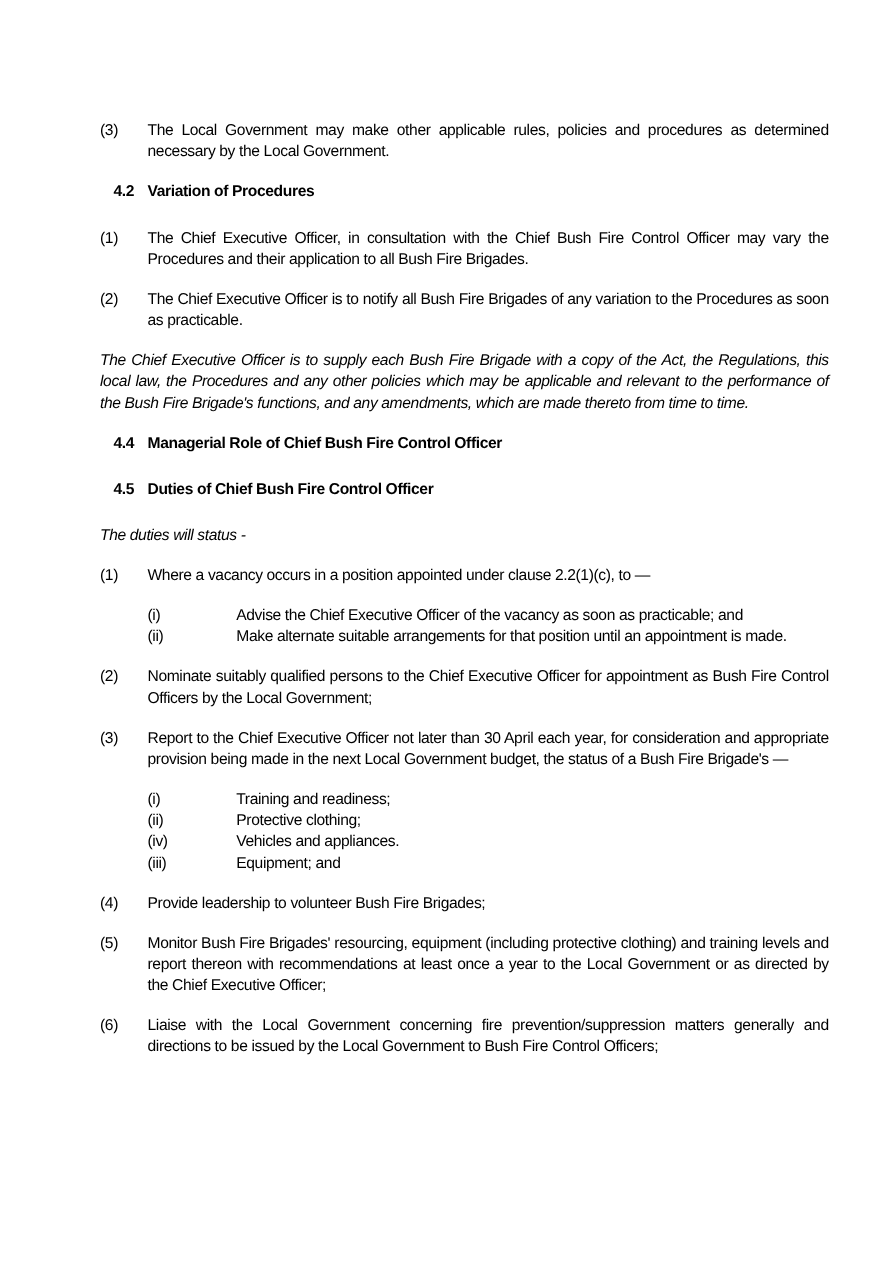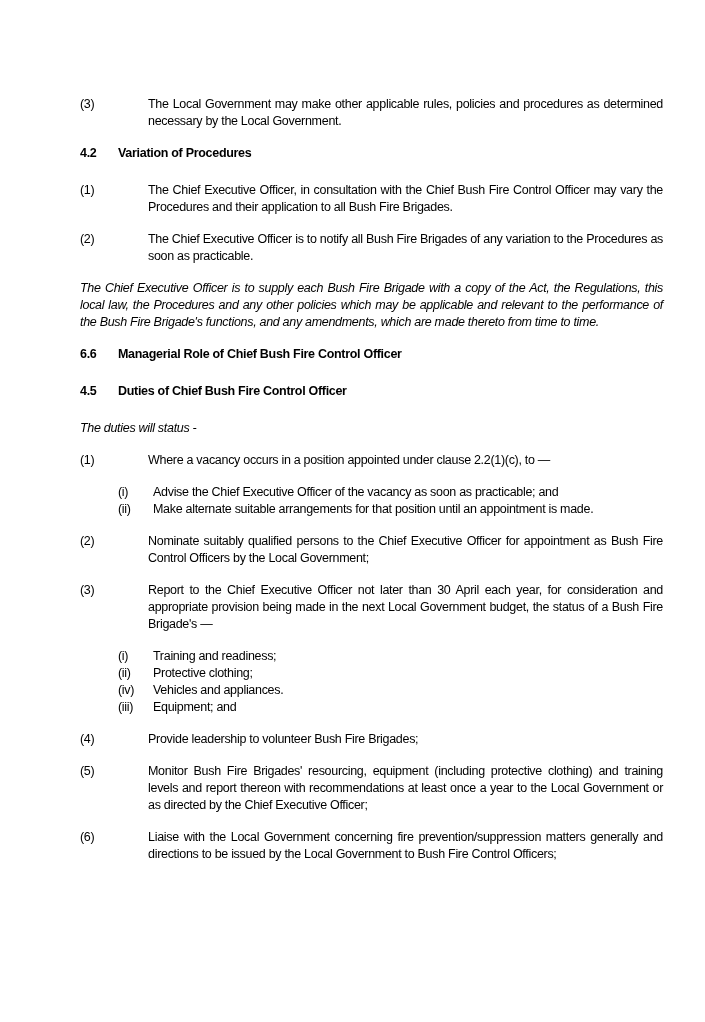--- a/index.html
+++ b/index.html
@@ -22,30 +22,30 @@
     box-sizing: border-box;
     padding: 96px 42px 0 80px;
     overflow: hidden;
   }
   .block { margin: 0 0 15px 0; }
   .heading {
     display: flex;
     font-weight: bold;
     margin: 0 0 20px 0;
   }
-  .heading .num { width: 38px; flex: 0 0 38px; }
+  .heading .num { width: 38px; flex: 0 0 38px; text-align: center; }
   .heading .title { flex: 1; }
   .item { display: flex; margin: 0 0 15px 0; }
   .item .label { width: 38px; flex: 0 0 38px; }
-  .item .text { flex: 1; text-align: justify; margin-left: 30px; }
+  .item .text { flex: 1; text-align: justify; }
   .para { text-align: justify; margin: 0 0 15px 0; font-style: italic; }
   .subitem-list { margin: 0 0 15px 38px; }
   .subitem { display: flex; }
   .subitem .label { width: 35px; flex: 0 0 35px; }
-  .subitem .text { flex: 1; }
+  .subitem .text { flex: 1; margin-left: 36px; }
 </style>
 </head>
 <body>
 
 <div class="page">
     <div class="block item">
       <span class="label">(3)</span>
       <span class="text">The Local Government may make other applicable rules, policies and procedures as determined necessary by the Local Government.</span>
     </div>
     <div class="block heading">
@@ -55,21 +55,21 @@
     <div class="block item">
       <span class="label">(1)</span>
       <span class="text">The Chief Executive Officer, in consultation with the Chief Bush Fire Control Officer may vary the Procedures and their application to all Bush Fire Brigades.</span>
     </div>
     <div class="block item">
       <span class="label">(2)</span>
       <span class="text">The Chief Executive Officer is to notify all Bush Fire Brigades of any variation to the Procedures as soon as practicable.</span>
     </div>
     <div class="block para">The Chief Executive Officer is to supply each Bush Fire Brigade with a copy of the Act, the Regulations, this local law, the Procedures and any other policies which may be applicable and relevant to the performance of the Bush Fire Brigade's functions, and any amendments, which are made thereto from time to time.</div>
     <div class="block heading">
-      <span class="num">6.6</span>
+      <span class="num">4.4</span>
       <span class="title">Managerial Role of Chief Bush Fire Control Officer</span>
     </div>
     <div class="block heading">
       <span class="num">4.5</span>
       <span class="title">Duties of Chief Bush Fire Control Officer</span>
     </div>
     <div class="block para">The duties will status -</div>
     <div class="block item">
       <span class="label">(1)</span>
       <span class="text">Where a vacancy occurs in a position appointed under clause 2.2(1)(c), to —</span>

